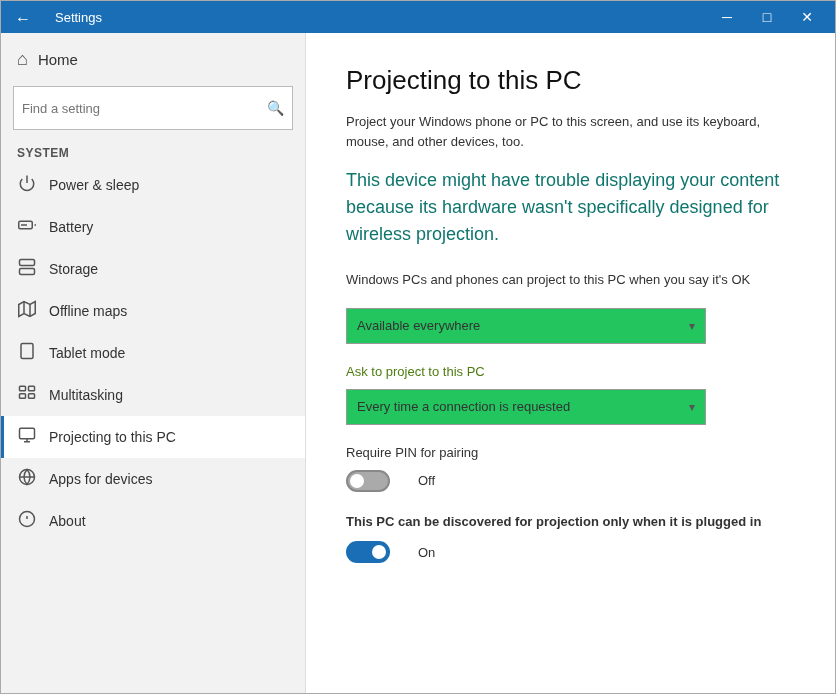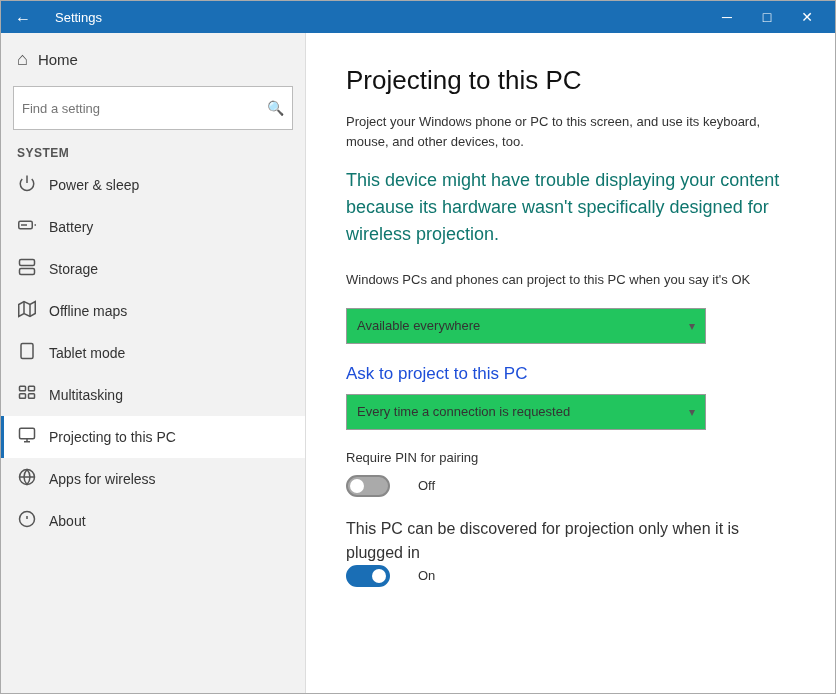--- a/index.html
+++ b/index.html
@@ -169,22 +169,22 @@
     .info-text {
       font-size: 13px;
       color: #333;
       margin-bottom: 18px;
       line-height: 1.5;
     }
     .dropdown-container {
       margin-bottom: 20px;
     }
     .dropdown-label {
-      font-size: 17px;
-      color: #1d4ed8;
+      font-size: 13px;
+      color: #4d7c0f;
       margin-bottom: 10px;
     }
     .dropdown {
       width: 360px;
       height: 36px;
       border: 1px solid #999;
       background: #22c55e;
       display: flex;
       align-items: center;
       justify-content: space-between;
@@ -235,24 +235,25 @@
       border-radius: 50%;
       background: #fff;
     }
     .toggle.off .toggle-knob { left: 2px; }
     .toggle.on .toggle-knob { left: 24px; }
     .toggle-value-label {
       font-size: 13px;
       color: #333;
     }
     .plugged-in-text {
-      font-size: 16px;
-      color: #333;
-      margin-bottom: 0;
+      font-size: 13px;
+      color: #333;
+      margin-bottom: 10px;
       line-height: 1.5;
+      font-weight: bold;
     }
   </style>
 </head>
 <body>
 
 <div class="window">
 
   <div class="titlebar">
     <div class="titlebar-back">
       <span>←</span>
@@ -343,21 +344,21 @@
                 <line x1="12" y1="17" x2="12" y2="21"></line>
               </svg></span>
             <span class="sidebar-item-label">Projecting to this PC</span>
           </div>
           <div class="sidebar-item">
             <span class="sidebar-item-icon"><svg width="18" height="18" viewBox="0 0 24 24" fill="none" stroke="#555" stroke-width="2">
                 <circle cx="12" cy="12" r="10"></circle>
                 <line x1="2" y1="12" x2="22" y2="12"></line>
                 <path d="M12 2a15.3 15.3 0 0 1 4 10 15.3 15.3 0 0 1-4 10 15.3 15.3 0 0 1-4-10 15.3 15.3 0 0 1 4-10z"></path>
               </svg></span>
-            <span class="sidebar-item-label">Apps for wireless</span>
+            <span class="sidebar-item-label">Apps for devices</span>
           </div>
           <div class="sidebar-item">
             <span class="sidebar-item-icon"><svg width="18" height="18" viewBox="0 0 24 24" fill="none" stroke="#555" stroke-width="2">
                 <circle cx="12" cy="12" r="10"></circle>
                 <line x1="12" y1="8" x2="12" y2="12"></line>
                 <line x1="12" y1="16" x2="12.01" y2="16"></line>
               </svg></span>
             <span class="sidebar-item-label">About</span>
           </div>
         </div>

